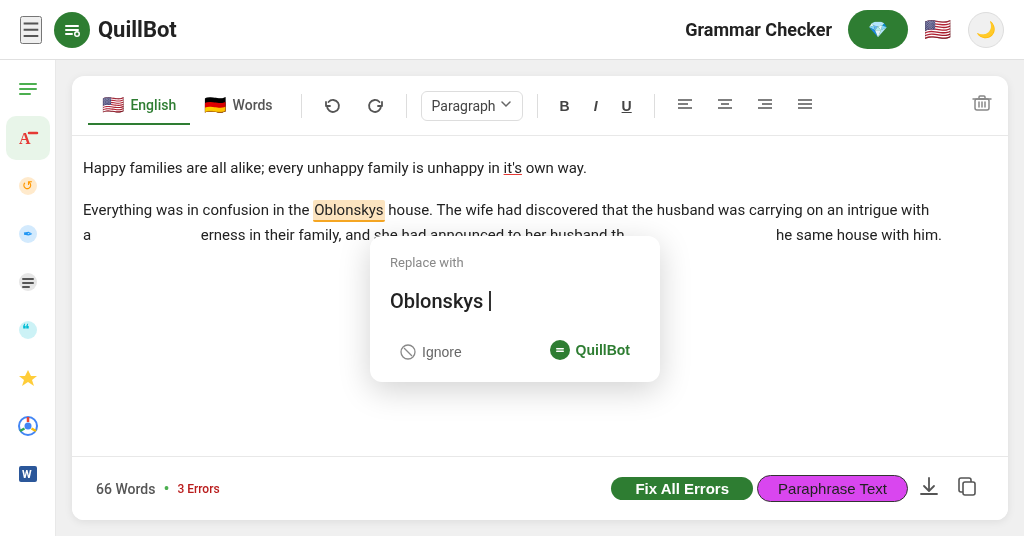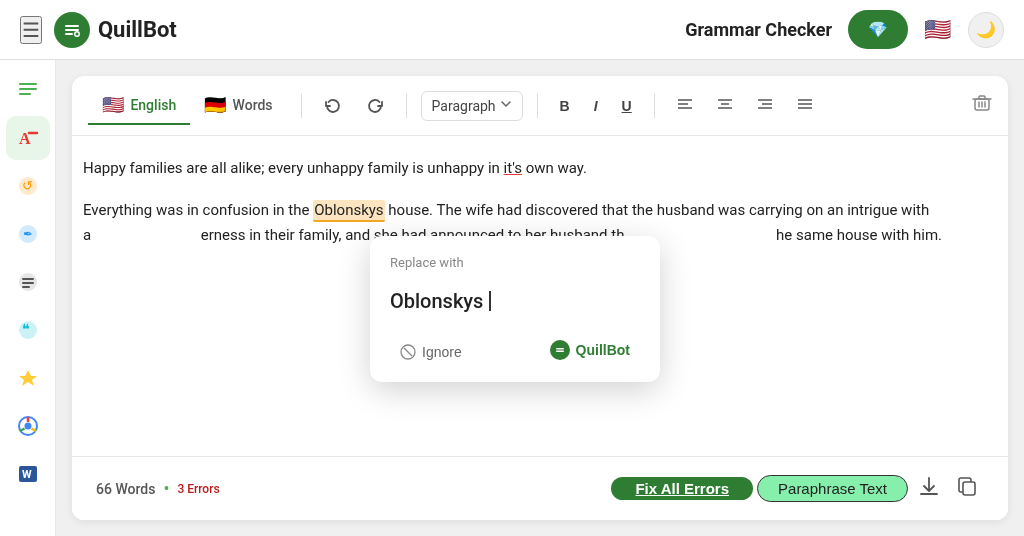--- a/index.html
+++ b/index.html
@@ -214,25 +214,24 @@
     .fix-all-btn {
       margin-left: auto;
       background: #2e7d32;
       color: white;
       border: none;
       border-radius: 24px;
       padding: 3px 24px;
       font-size: 15px;
       font-weight: 600;
       cursor: pointer;
-      text-decoration: underline;
     }
     .paraphrase-btn {
       border: 1.5px solid #333;
-      background: #86efac;
+      background: #d946ef;
       color: #222;
       border-radius: 24px;
       padding: 4px 20px;
       font-size: 15px;
       font-weight: 500;
       cursor: pointer;
     }
     .icon-btn {
       background: none; border: none; cursor: pointer;
       color: #555; font-size: 20px; padding: 6px;

